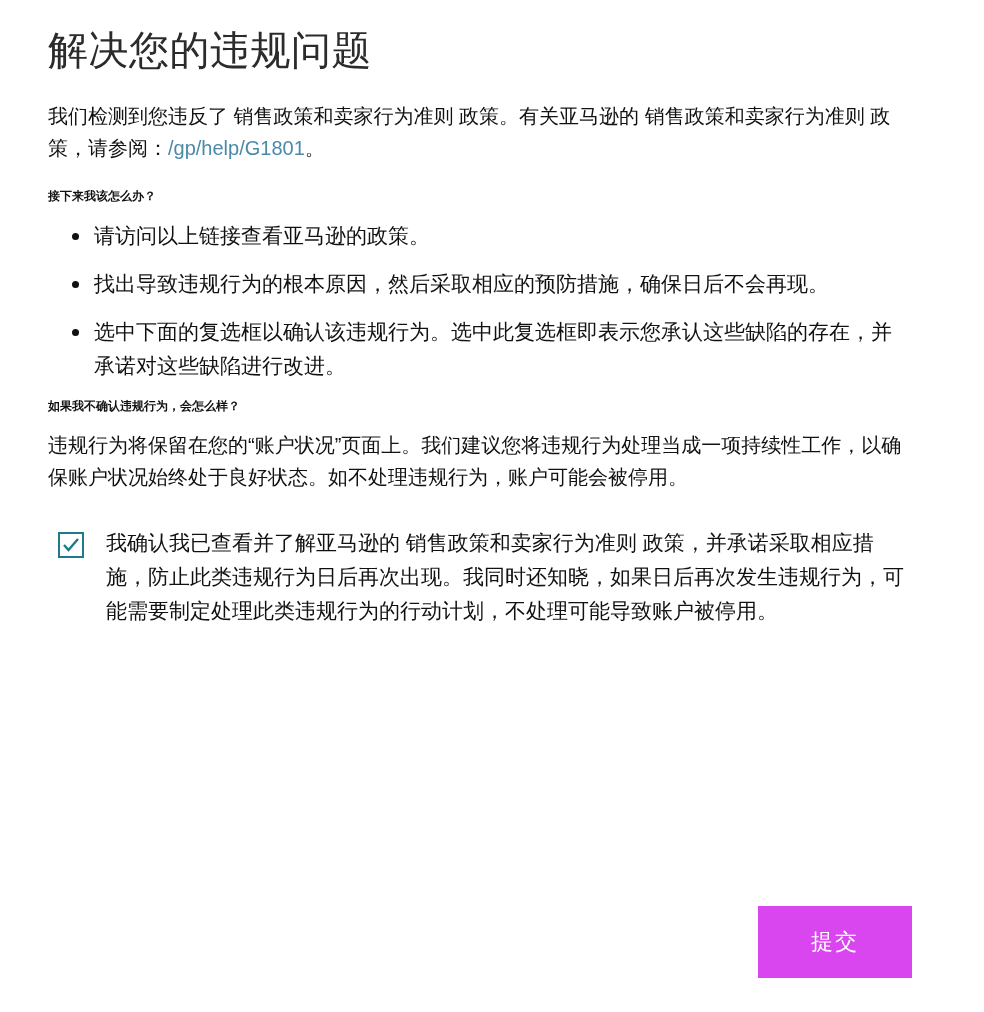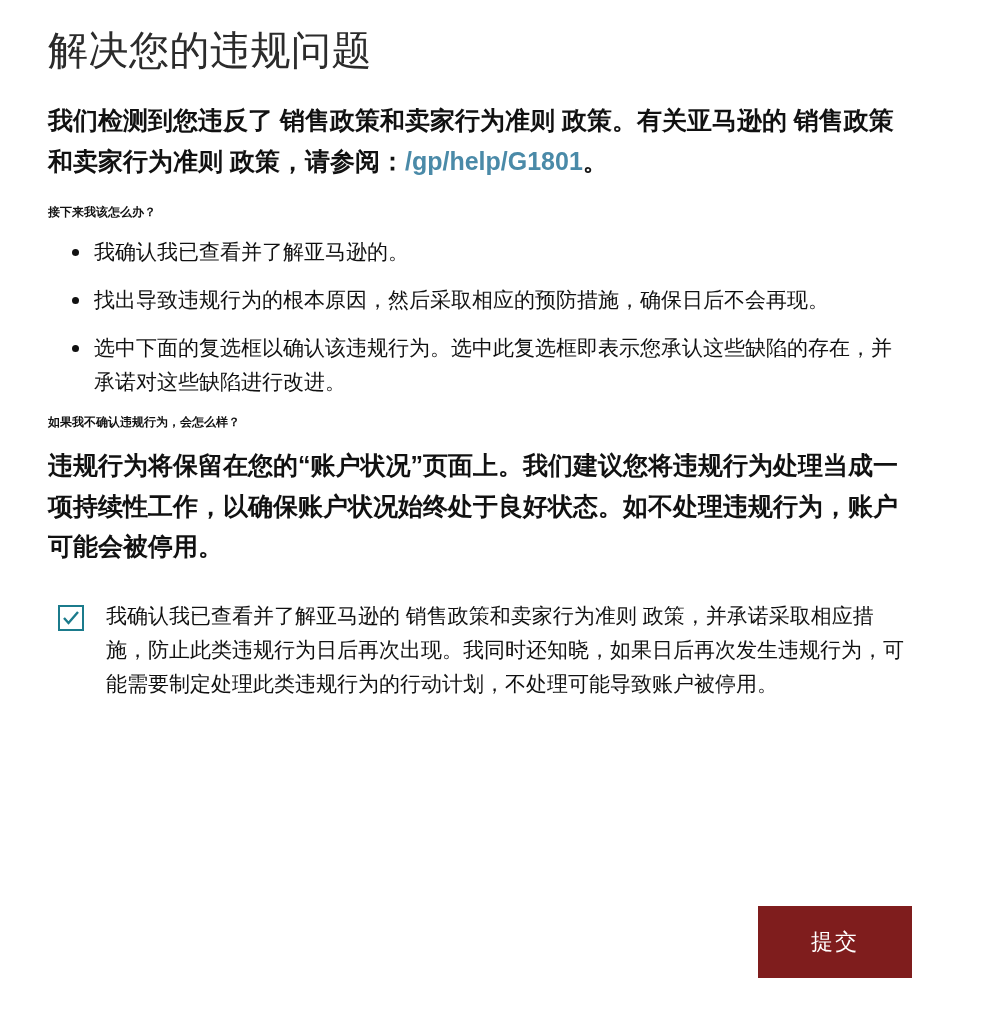--- a/index.html
+++ b/index.html
@@ -23,25 +23,24 @@
   }
   .title {
     font-size: 40px;
     font-weight: normal;
     color: #2b2b2b;
     letter-spacing: 0.5px;
     margin: 0 0 26px 0;
     line-height: 1.2;
   }
   .para {
-    font-size: 25px;
+    font-size: 20px;
     line-height: 1.62;
     color: #111111;
     margin: 0 0 22px 0;
-    font-weight: bold;
   }
   .link {
     color: #4a8aa8;
     text-decoration: none;
   }
   .subhead {
     font-size: 12px;
     font-weight: bold;
     color: #111111;
     margin: 0 0 14px 0;
@@ -101,21 +100,21 @@
     color: #111111;
   }
   .footer {
     position: absolute;
     right: 44px;
     bottom: 34px;
   }
   .submit-btn {
     width: 154px;
     height: 72px;
-    background: #7f1d1d;
+    background: #d946ef;
     color: #ffffff;
     border: none;
     font-size: 22px;
     font-family: "Liberation Sans", sans-serif;
     cursor: pointer;
     letter-spacing: 2px;
   }
 </style>
 </head>
 <body>
@@ -124,21 +123,21 @@
 
   <h1 class="title">解决您的违规问题</h1>
 
   <p class="para">
     <span>我们检测到您违反了 销售政策和卖家行为准则 政策。有关亚马逊的 销售政策和卖家行为准则 政策，请参阅：</span><a class="link" href="#">/gp/help/G1801</a><span>。</span>
   </p>
 
   <h2 class="subhead">接下来我该怎么办？</h2>
 
   <ul class="bullets">
-    <li>我确认我已查看并了解亚马逊的。</li>
+    <li>请访问以上链接查看亚马逊的政策。</li>
     <li>找出导致违规行为的根本原因，然后采取相应的预防措施，确保日后不会再现。</li>
     <li>选中下面的复选框以确认该违规行为。选中此复选框即表示您承认这些缺陷的存在，并承诺对这些缺陷进行改进。</li>
   </ul>
 
   <h2 class="subhead">如果我不确认违规行为，会怎么样？</h2>
 
   <p class="para para-block">违规行为将保留在您的“账户状况”页面上。我们建议您将违规行为处理当成一项持续性工作，以确保账户状况始终处于良好状态。如不处理违规行为，账户可能会被停用。</p>
 
   <div class="confirm-row">
     <div class="checkbox">

